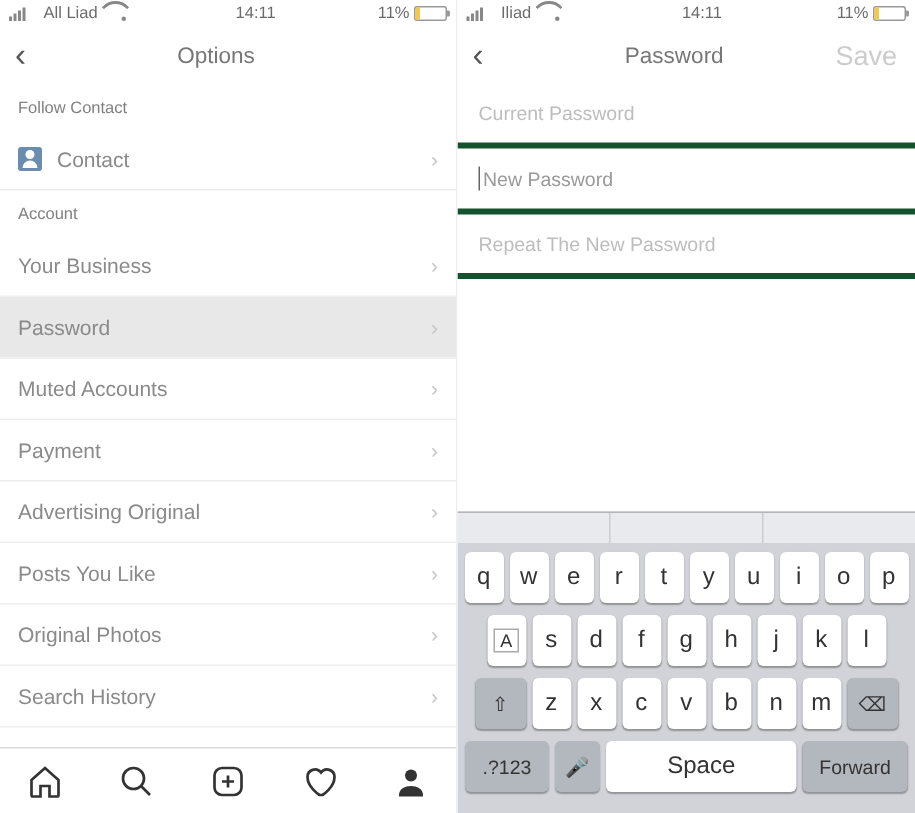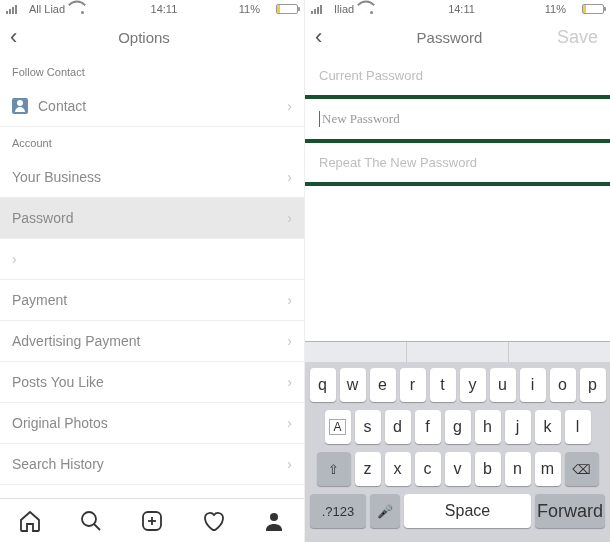--- a/index.html
+++ b/index.html
@@ -2,53 +2,53 @@
 <html><head>
 <meta charset="utf-8">
 <style>
 * { margin: 0; padding: 0; box-sizing: border-box; }
 body { font-family: -apple-system, "Helvetica Neue", Arial, sans-serif; background: #fff; width: 610px; height: 542px; overflow: hidden; display: flex; }
 .phone { width: 305px; height: 542px; position: relative; background: #fff; overflow: hidden; }
 .phone-left { border-right: 1px solid #eee; }
 
 .statusbar { height: 18px; display: flex; justify-content: space-between; align-items: center; padding: 0 6px; font-size: 11px; color: #6b6b6b; font-weight: 500; }
 .sb-left { display: flex; align-items: center; gap: 12px; }
-.sb-right { display: flex; align-items: center; gap: 16px; }
+.sb-right { display: flex; align-items: center; gap: 3px; }
 
 .headerbar { height: 38px; display: flex; align-items: center; padding: 0 10px; position: relative; }
 .hb-back { width: 20px; font-size: 22px; color: #555; cursor: pointer; }
 .hb-title { position: absolute; left: 0; right: 16px; text-align: center; font-size: 15px; color: #777; pointer-events: none; }
 .hb-save { position: absolute; right: 12px; font-size: 18px; color: #ccc; }
 
 .section-hdr { font-size: 11px; color: #808080; padding: 10px 12px 8px; }
 .row { display: flex; align-items: center; padding: 12px 12px; font-size: 14px; color: #8a8a8a; border-bottom: 1px solid #eee; cursor: pointer; }
 .row .label { flex: 1; }
 .row .chev { color: #c5c5c5; font-size: 14px; }
 .row.selected { background: #e8e8e8; }
 .row .icon-contact { width: 16px; height: 16px; background: #6a8cae; margin-right: 10px; border-radius: 2px; position: relative; }
 .row .icon-contact:after { content: ""; position: absolute; width: 6px; height: 6px; border-radius: 50%; background: #fff; top: 2px; left: 5px; }
 .row .icon-contact:before { content: ""; position: absolute; width: 10px; height: 5px; border-radius: 5px 5px 0 0; background: #fff; bottom: 2px; left: 3px; }
 
 .tabbar { position: absolute; bottom: 0; left: 0; right: 0; height: 44px; display: flex; border-top: 1px solid #ddd; background: #fff; }
 .tab { flex: 1; display: flex; align-items: center; justify-content: center; color: #555; cursor: pointer; }
 .tab svg { width: 24px; height: 24px; }
 
 .pw-field { padding: 12px 14px; border-bottom: 4px solid #14532d; font-size: 13px; color: #bdbdbd; cursor: text; }
-.pw-field.active { color: #999; display: flex; align-items: center; font-family: Liberation Serif, serif; }
+.pw-field.active { color: #999; display: flex; align-items: center; }
 .cursor { width: 1px; height: 16px; background: #666; margin-right: 2px; }
 
 .keyboard { position: absolute; bottom: 0; left: 0; right: 0; background: #d1d3d8; padding: 6px 3px; border-top: 1px solid #b5b5b5; }
 .suggest { background: #e9eaed; display: flex; margin: -6px -3px 6px; }
 .suggest div { flex: 1; text-align: center; padding: 10px 0; font-size: 13px; color: #aaa; border-right: 1px solid #ccc; }
 .suggest div:last-child { border-right: none; }
 .krow { display: flex; justify-content: center; gap: 4px; margin-bottom: 8px; }
 .key { background: #fff; border-radius: 4px; box-shadow: 0 1px 1px rgba(0,0,0,.3); width: 26px; height: 34px; display: flex; align-items: center; justify-content: center; font-size: 16px; color: #333; cursor: pointer; }
 .key.fn { background: #b3b7be; width: 34px; font-size: 13px; }
 .key.space { flex: 1; }
-.key.fwd { width: 70px; font-size: 18px; background: #b3b7be; }
+.key.fwd { width: 70px; font-size: 13px; background: #b3b7be; }
 .key.a-caps { position: relative; }
 .key.a-caps span { border: 1px solid #aaa; padding: 0 3px; font-size: 12px; }
 .batt { display: inline-block; width: 22px; height: 10px; border: 1px solid #999; border-radius: 2px; position: relative; }
 .batt:after { content: ""; position: absolute; right: -3px; top: 2px; width: 2px; height: 4px; background: #999; border-radius: 0 1px 1px 0; }
 .batt i { display: block; height: 100%; width: 15%; background: #f3c94b; }
 
 .sig-bars { display: inline-flex; gap: 1px; align-items: flex-end; }
 .sig-bars i { width: 2px; background: #888; }
 .sig-bars i:nth-child(1){height:3px} .sig-bars i:nth-child(2){height:5px} .sig-bars i:nth-child(3){height:7px} .sig-bars i:nth-child(4){height:9px}
 
@@ -98,28 +98,29 @@
 
     <div class="row">
       <span class="label">Your Business</span>
       <span class="chev">›</span>
     </div>
     <div class="row selected">
       <span class="label">Password</span>
       <span class="chev">›</span>
     </div>
     <div class="row">
+      <span class="label">Muted Accounts</span>
       <span class="chev">›</span>
     </div>
     <div class="row">
       <span class="label">Payment</span>
       <span class="chev">›</span>
     </div>
     <div class="row">
-      <span class="label">Advertising Payment</span>
+      <span class="label">Advertising Original</span>
       <span class="chev">›</span>
     </div>
     <div class="row">
       <span class="label">Posts You Like</span>
       <span class="chev">›</span>
     </div>
     <div class="row">
       <span class="label">Original Photos</span>
       <span class="chev">›</span>
     </div>

